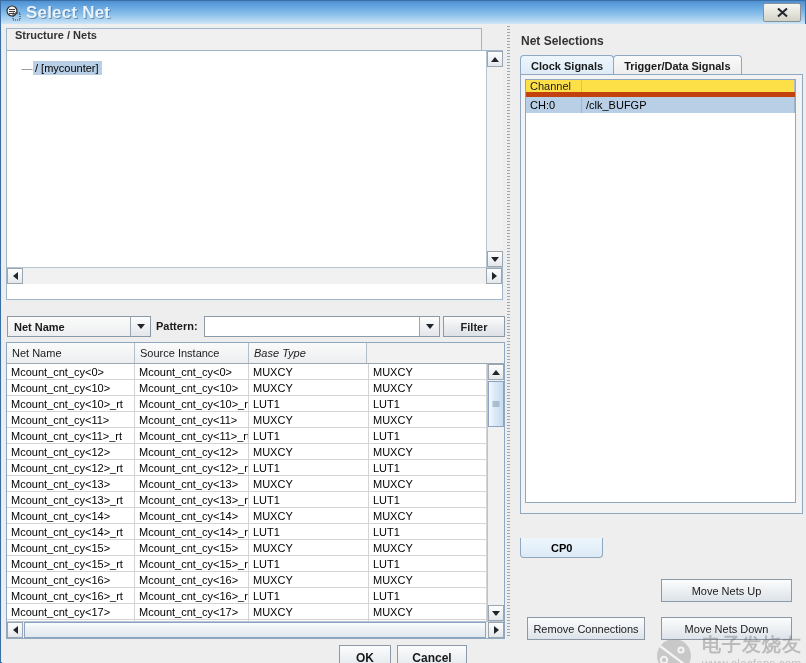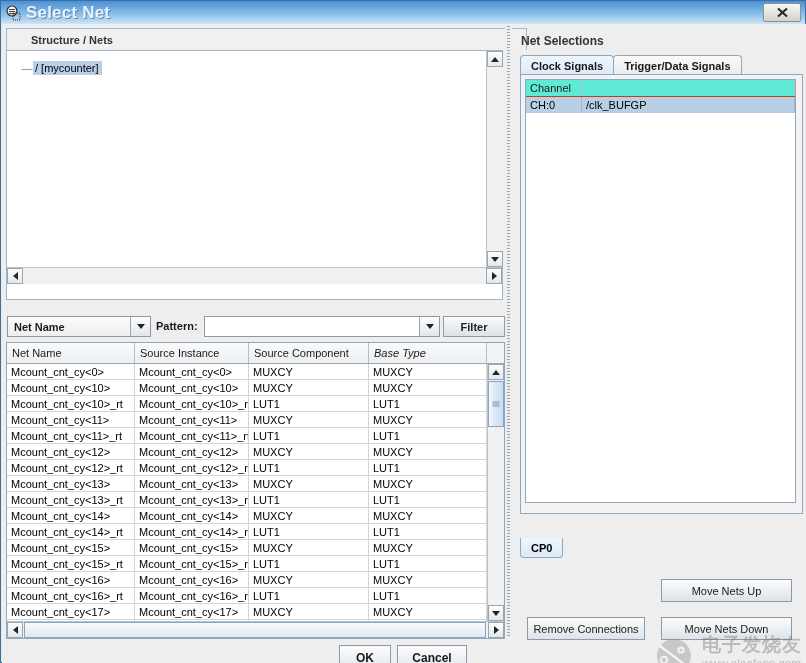--- a/index.html
+++ b/index.html
@@ -76,26 +76,26 @@
   #left-panel {
     position: absolute;
     left: 2px; top: 2px;
     width: 505px; height: 611px;
     background: #eeeeee;
   }
 
   #structure-header {
     position: absolute;
     left: 2px; top: 2px;
-    width: 521px; height: 22px;
+    width: 476px; height: 22px;
     background: #f0f0f0;
     border: 1px solid #9fb6cd;
     border-bottom: none;
     box-sizing: border-box;
-    display: flex; align-items: center; padding-left: 16px;
+    display: flex; align-items: flex-start;
   }
   #structure-header span {
     font-size: 11px; font-weight: bold; color: #333333;
     padding-left: 8px;
   }
 
   
   #tree-wrap {
     position: absolute;
     left: 2px; top: 24px;
@@ -343,22 +343,22 @@
     position: absolute;
     left: 4px; top: 4px;
     width: 271px; height: 424px;
     border: 1px solid #8fa8c0;
     background: #ffffff;
     box-sizing: border-box;
   }
   #chan-head {
     display: flex;
     height: 17px;
-    border-bottom: 1px solid #c2410c;
-    background: #5eead4;
+    border-bottom: 5px solid #c2410c;
+    background: #fde047;
     box-sizing: border-box;
   }
   #chan-head .ch {
     font-size: 11px; color: #1a1a1a;
     display:flex; align-items:center;
     padding-left: 4px;
     border-right: 1px solid #b5bfc9;
     box-sizing: border-box;
     height: 100%;
   }
@@ -379,21 +379,21 @@
 
   
   #cp-tabstrip {
     position: absolute;
     left: 7px; top: 512px;
     width: 283px; height: 24px;
     display: flex; align-items: flex-start;
   }
   #cp-tab {
     height: 20px;
-    padding: 0 10px;
+    padding: 0 30px;
     display: flex; align-items: center;
     font-size: 11px; font-weight: bold;
     background: linear-gradient(to bottom,#eef6fc,#dceaf7);
     border: 1px solid #8fa8c0;
     border-top: none;
     border-radius: 0 0 4px 4px;
     box-sizing: border-box;
   }
 
   
@@ -539,21 +539,20 @@
             <span class="arrow down"></span>
           </span>
         </div>
         <div id="filter-button">Filter</div>
       </div>
 
       <div id="table-wrap">
         <div id="table-head">
             <div class="th" style="width: 128px;">Net Name</div>
             <div class="th" style="width: 114px;">Source Instance</div>
-            <div class="th" style="width: 120px;">Source Component</div>
             <div class="th" style="width: 118px; font-style: italic;">Base Type</div>
           </div>
         <div id="table-body">
             <div class="trow">
               <div class="td" style="width: 128px;">Mcount_cnt_cy&lt;0&gt;</div>
               <div class="td" style="width: 114px;">Mcount_cnt_cy&lt;0&gt;</div>
               <div class="td" style="width: 120px;">MUXCY</div>
               <div class="td" style="width: 118px;">MUXCY</div>
             </div>
             <div class="trow">

